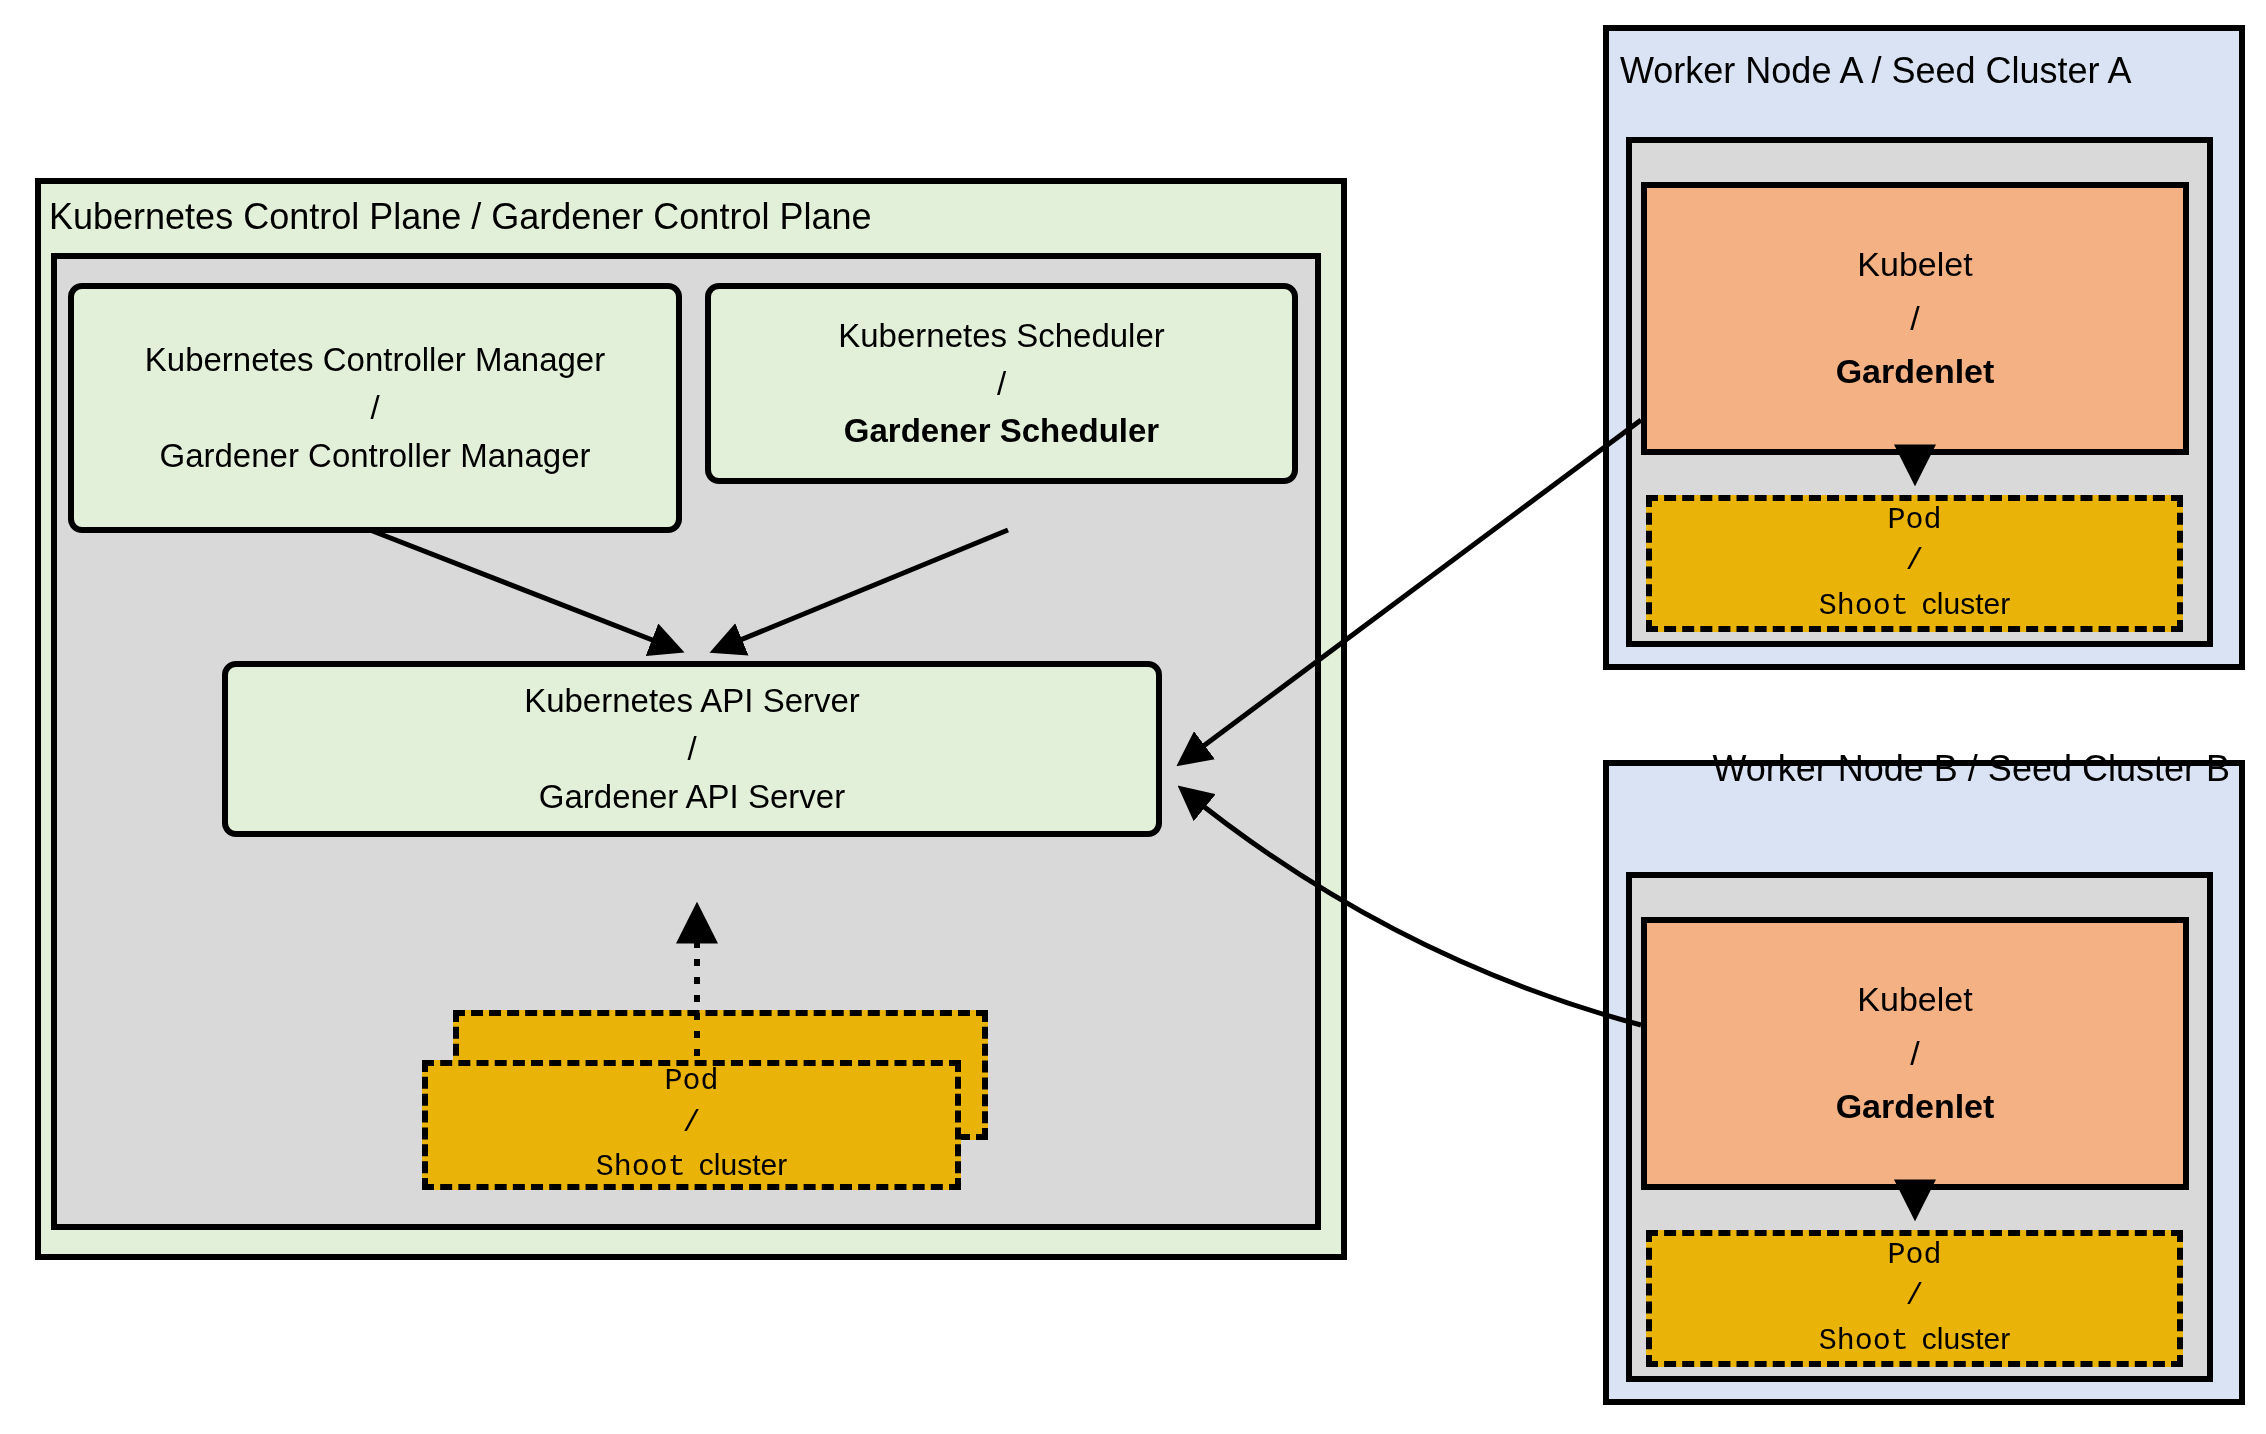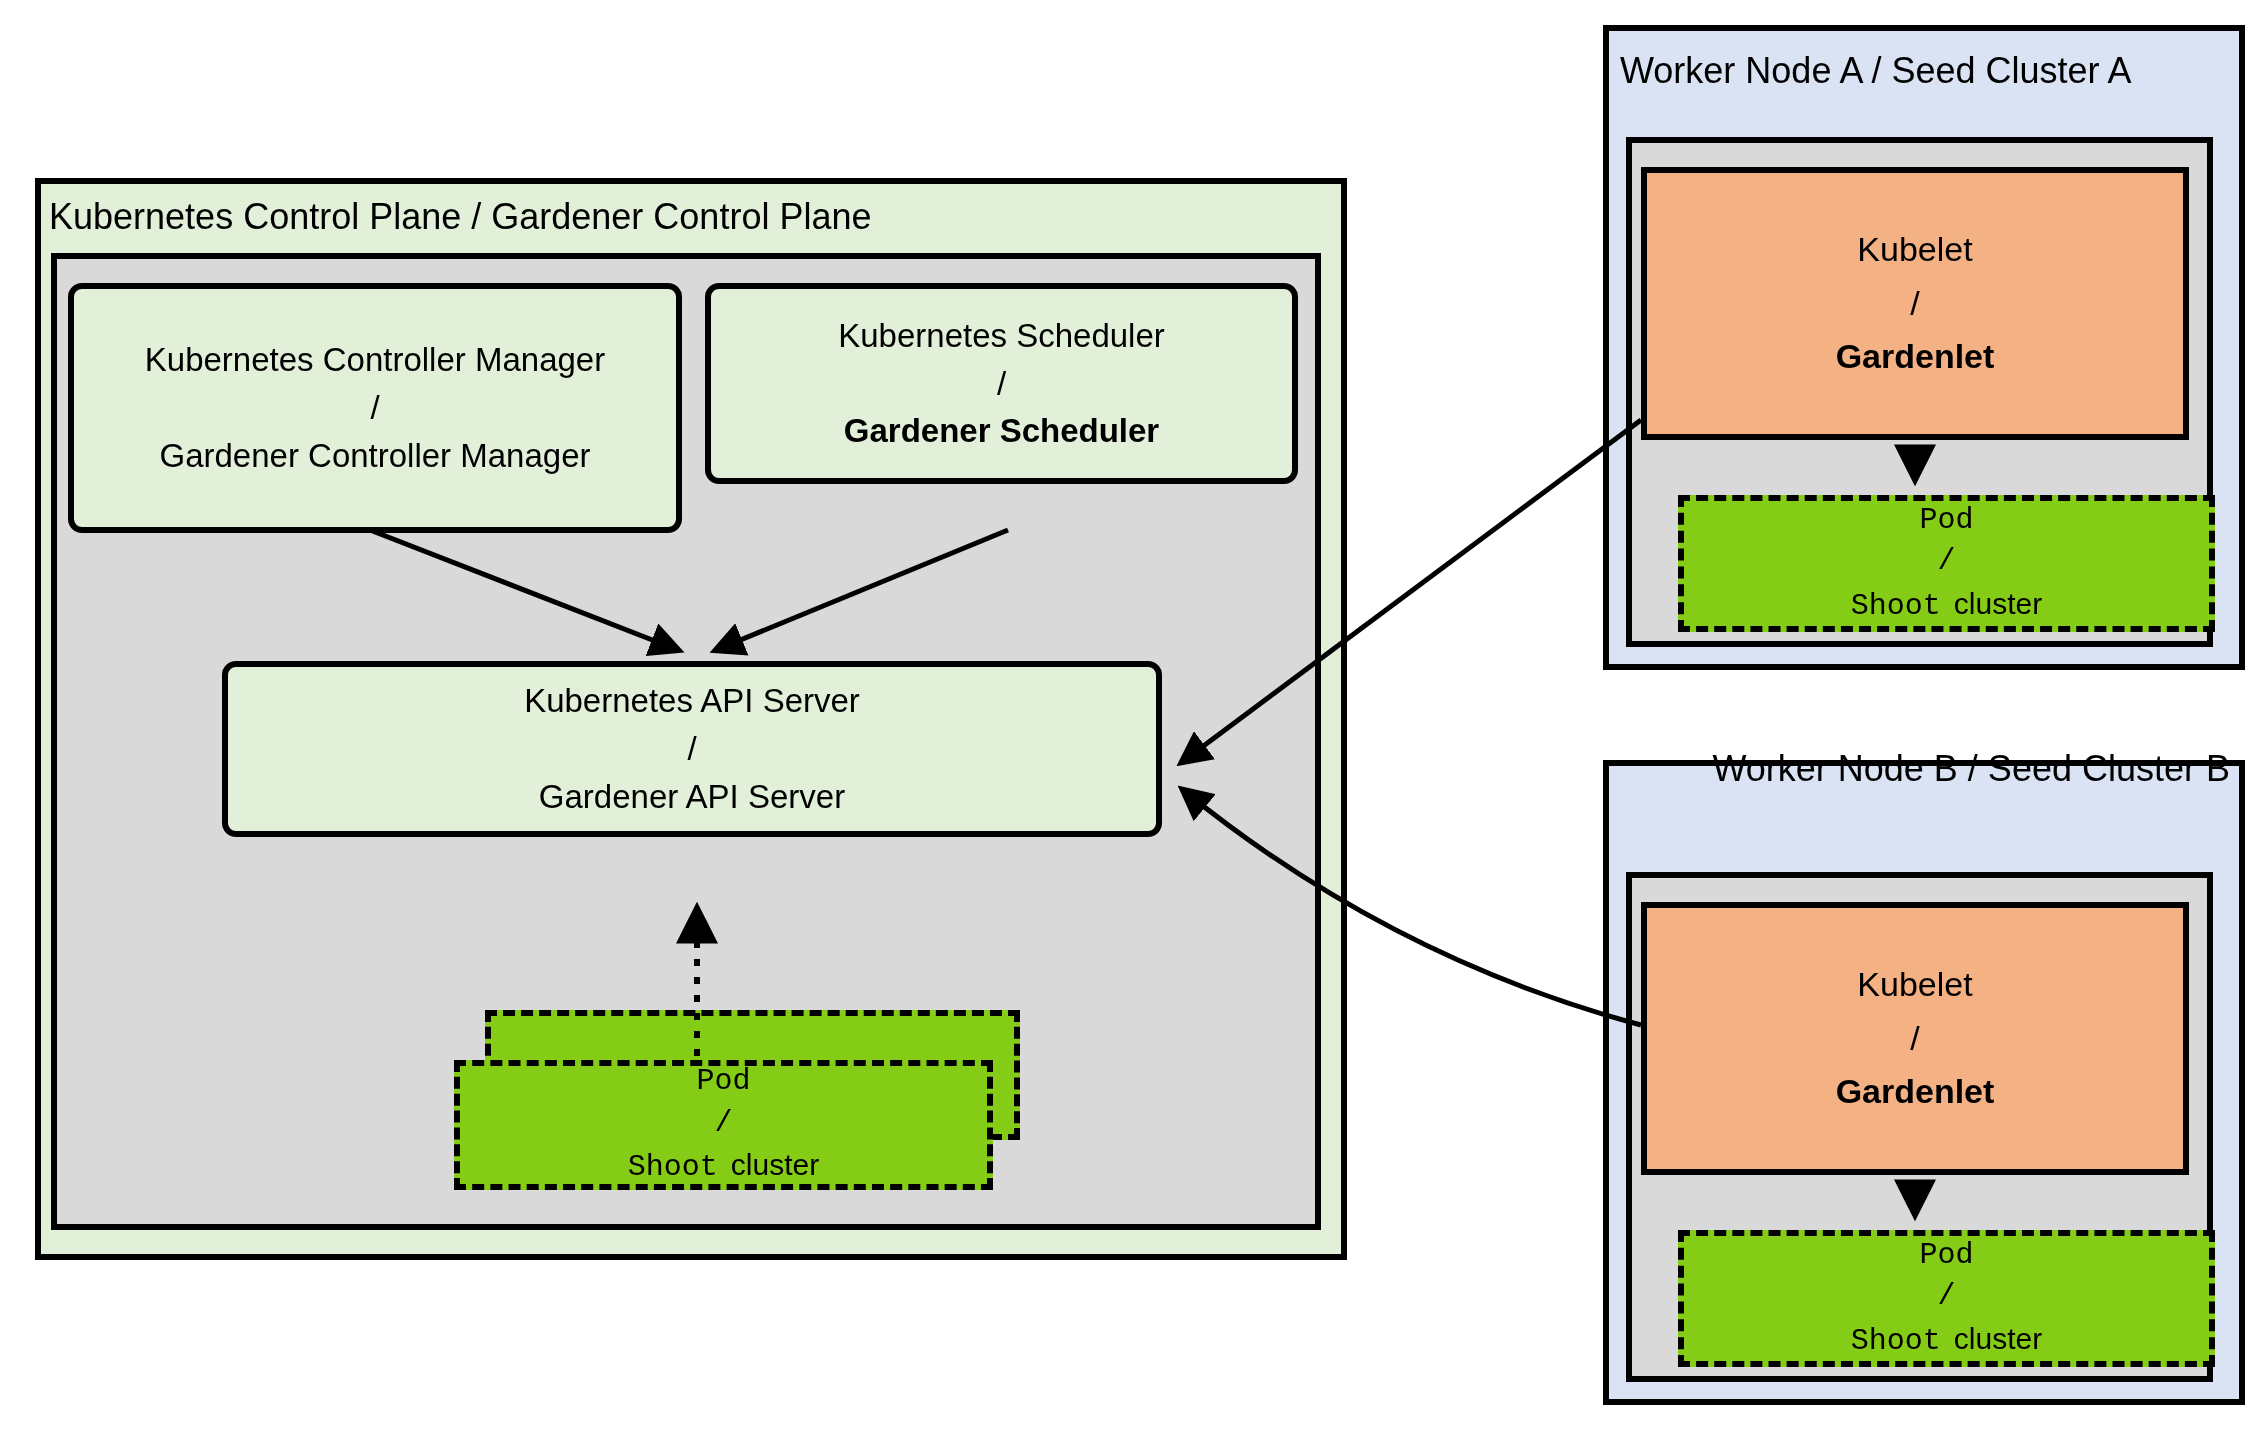--- a/index.html
+++ b/index.html
@@ -6,27 +6,27 @@
   body{font-family:"Liberation Sans",sans-serif;color:#000;}
   #canvas{position:relative;width:2266px;height:1434px;background:#ffffff;overflow:hidden;}
 
   .abs{position:absolute;box-sizing:border-box;}
 
   .outer-green{background:#e2efd9;border:6px solid #000;}
   .outer-blue{background:#dae3f3;border:6px solid #000;}
   .inner-gray{background:#d9d9d9;border:6px solid #000;}
   .comp-green{background:#e2efd9;border:6px solid #000;}
   .comp-orange{background:#f4b183;border:6px solid #000;}
-  .pod-box{background:#84cc16;border:6px dashed #000;margin-left:32px;}
+  .pod-box{background:#eab308;border:6px dashed #000;}
 
   .group-title{font-size:36px;font-weight:400;white-space:nowrap;}
 
   .stack3{display:flex;flex-direction:column;justify-content:center;align-items:center;text-align:center;}
   .t33{font-size:33px;line-height:1.45;border-radius:14px;}
-  .t34{font-size:34px;line-height:1.58;}
+  .t34{font-size:34px;line-height:1.58;margin-top:15px;}
   .tpod{font-size:30px;line-height:1.38;}
   .mono{font-family:"Liberation Mono","DejaVu Sans Mono",monospace;}
   .bold{font-weight:700;}
   .suffix{margin-left:13px;}
 
   svg.overlay{position:absolute;left:0;top:0;pointer-events:none;}
   svg.overlay path, svg.overlay line{stroke:#000;fill:none;}
 </style>
 </head>
 <body>

